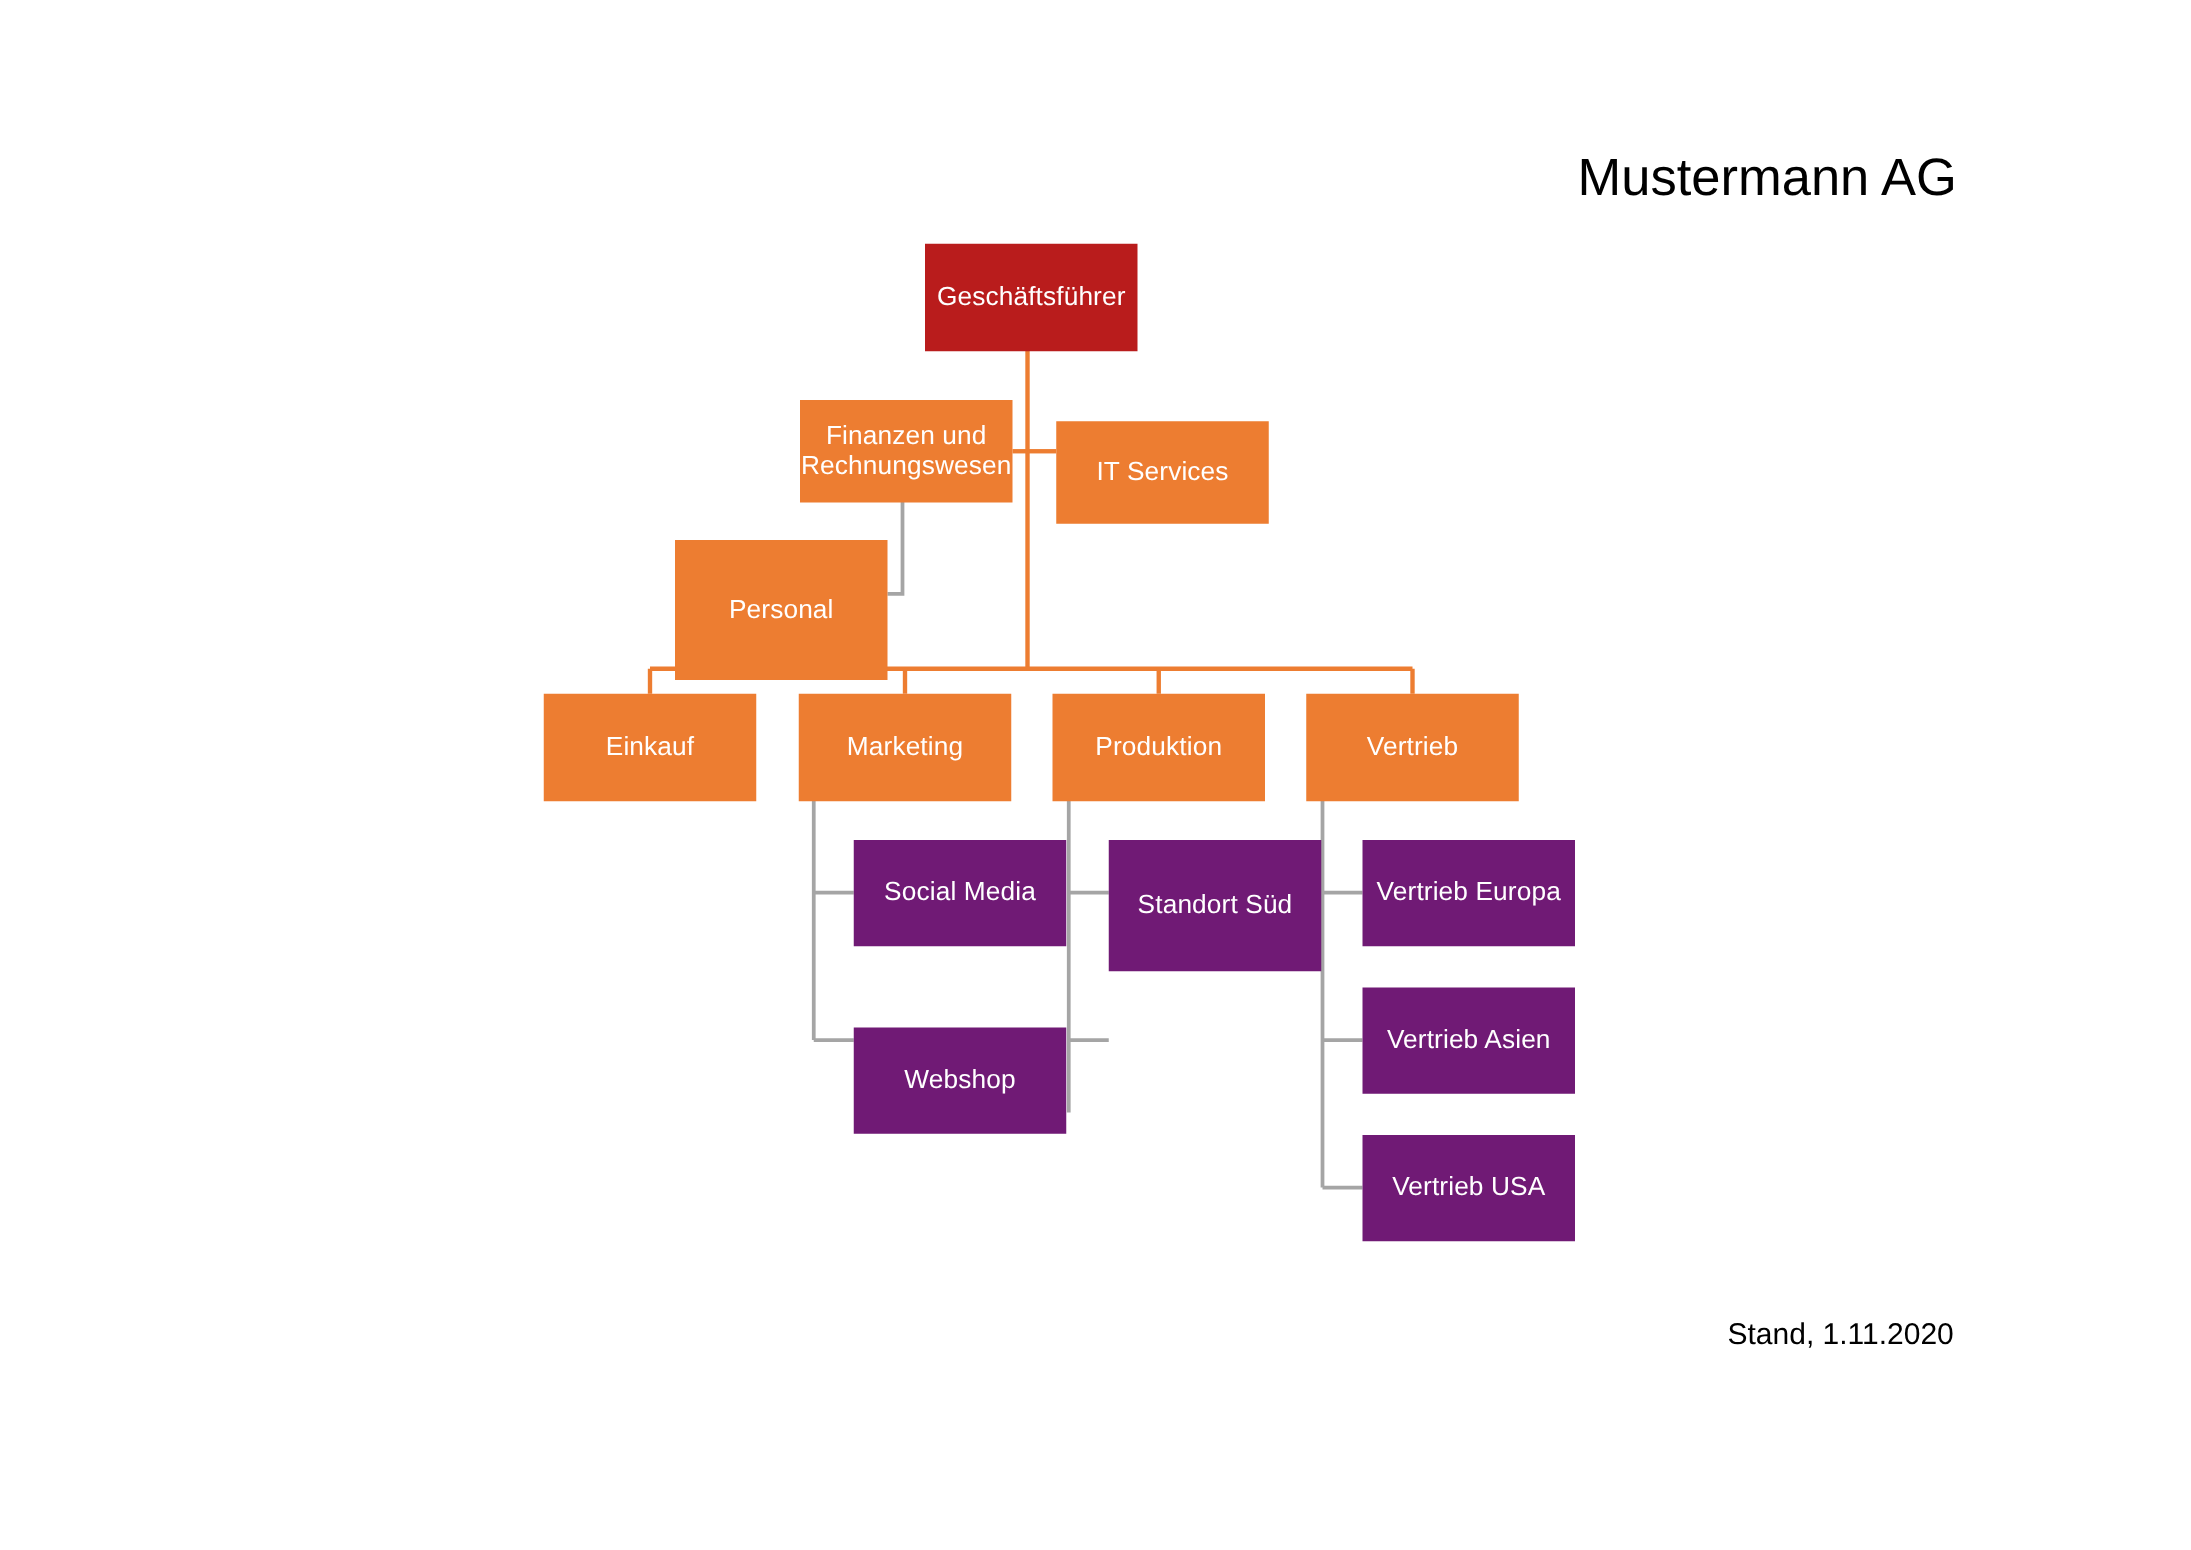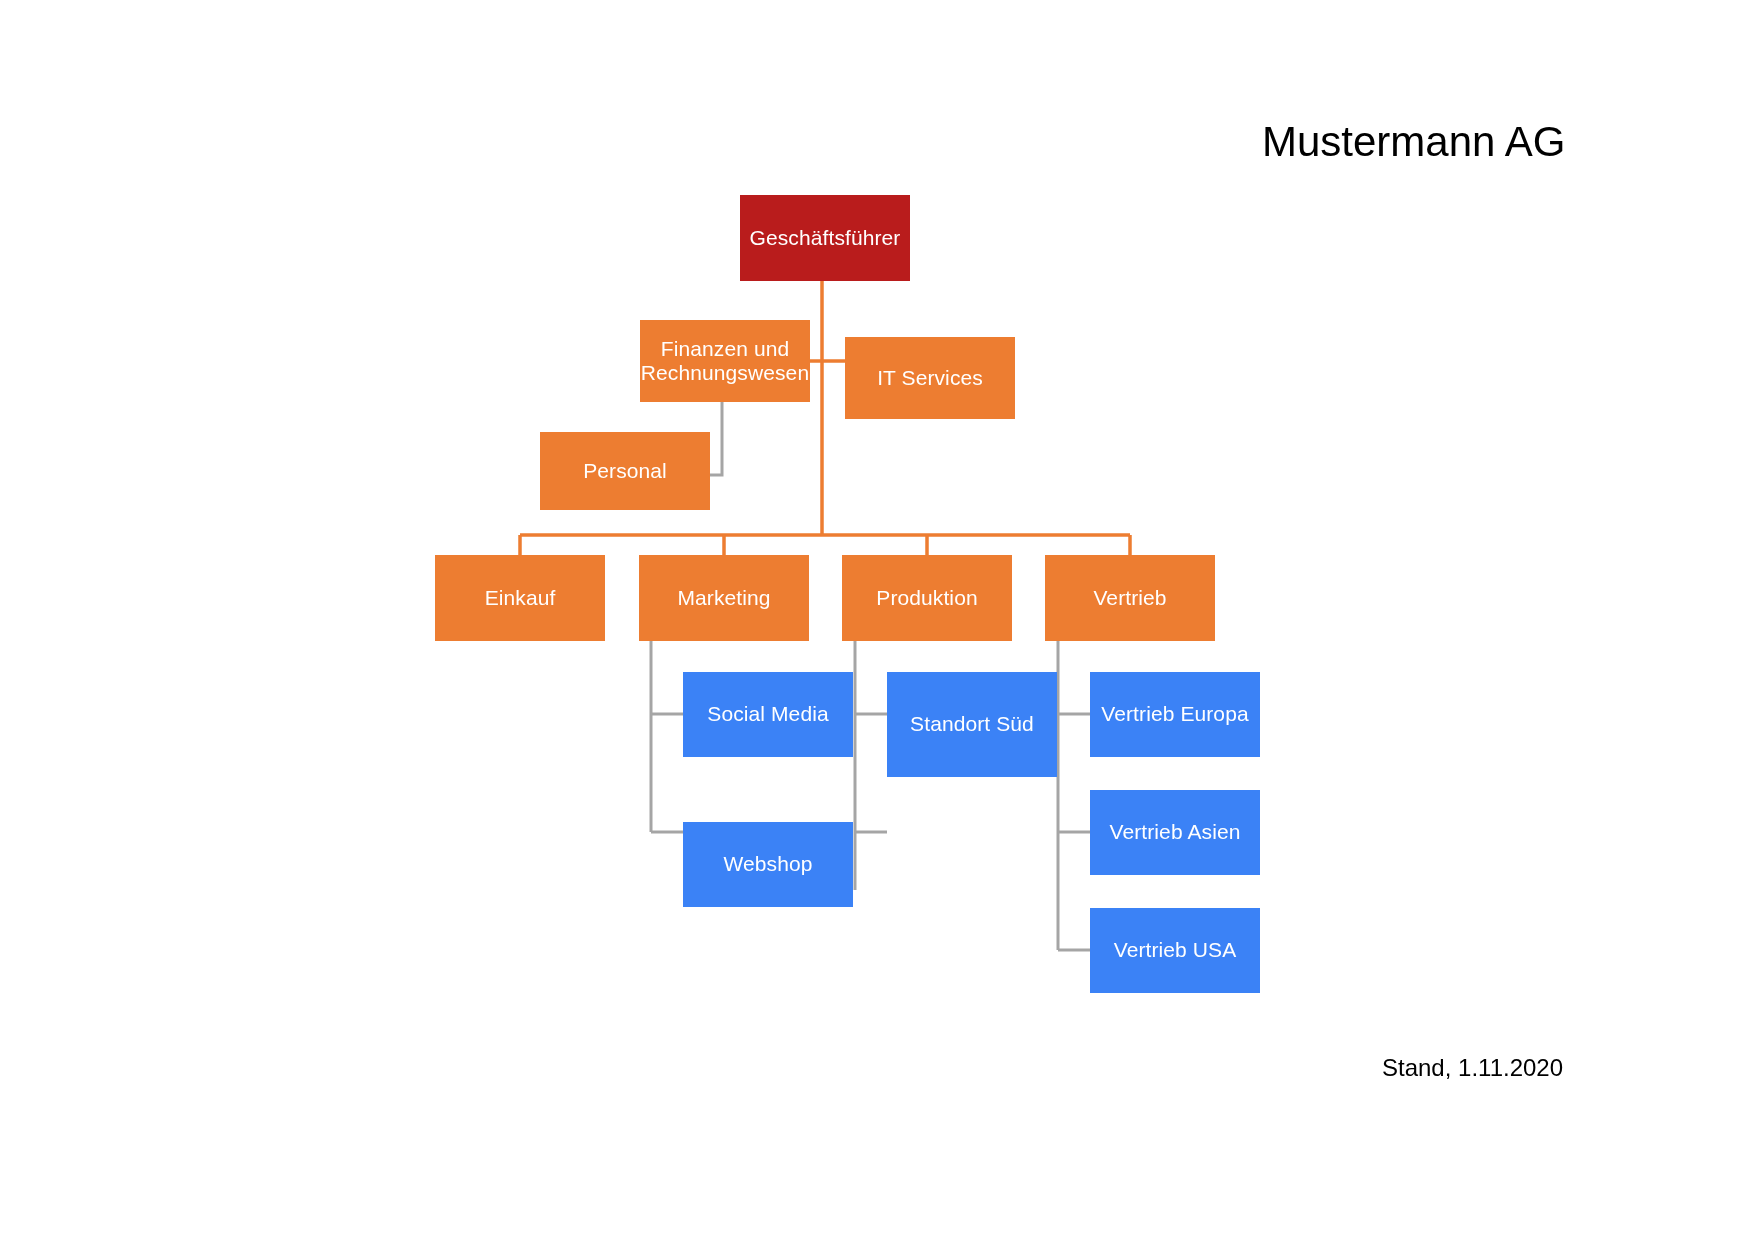--- a/index.html
+++ b/index.html
@@ -44,21 +44,21 @@
     text-align: center;
     color: #ffffff;
     font-size: 21px;
     line-height: 1.15;
     padding: 2px 6px;
     box-sizing: border-box;
     letter-spacing: .1px;
   }
   .node.blue  { background: #b91c1c; justify-content: center; }
   .node.orange{ background: #ED7D31; }
-  .node.gray  { background: #3b82f6; }
+  .node.gray  { background: #701a75; }
 
   .node-label { display: block; }
 
   
   .doc-title {
     position: absolute;
     z-index: 3;
     font-size: 42px;
     color: #000000;
     white-space: nowrap;
@@ -116,21 +116,21 @@
   </div>
 
   <div class="node orange" style="left:640px; top:320px; width:170px; height:82px;">
     <span class="node-label">Finanzen und Rechnungswesen</span>
   </div>
 
   <div class="node orange" style="left:845px; top:320px; width:170px; height:82px;margin-top:17px;">
     <span class="node-label">IT Services</span>
   </div>
 
-  <div class="node orange" style="left:540px; top:432px; width:170px; height:78px;">
+  <div class="node orange" style="left:540px; top:432px; width:170px; height:112px;">
     <span class="node-label">Personal</span>
   </div>
 
   <div class="node orange" style="left:435px; top:555px; width:170px; height:86px;">
     <span class="node-label">Einkauf</span>
   </div>
 
   <div class="node orange" style="left:639px; top:555px; width:170px; height:86px;">
     <span class="node-label">Marketing</span>
   </div>

